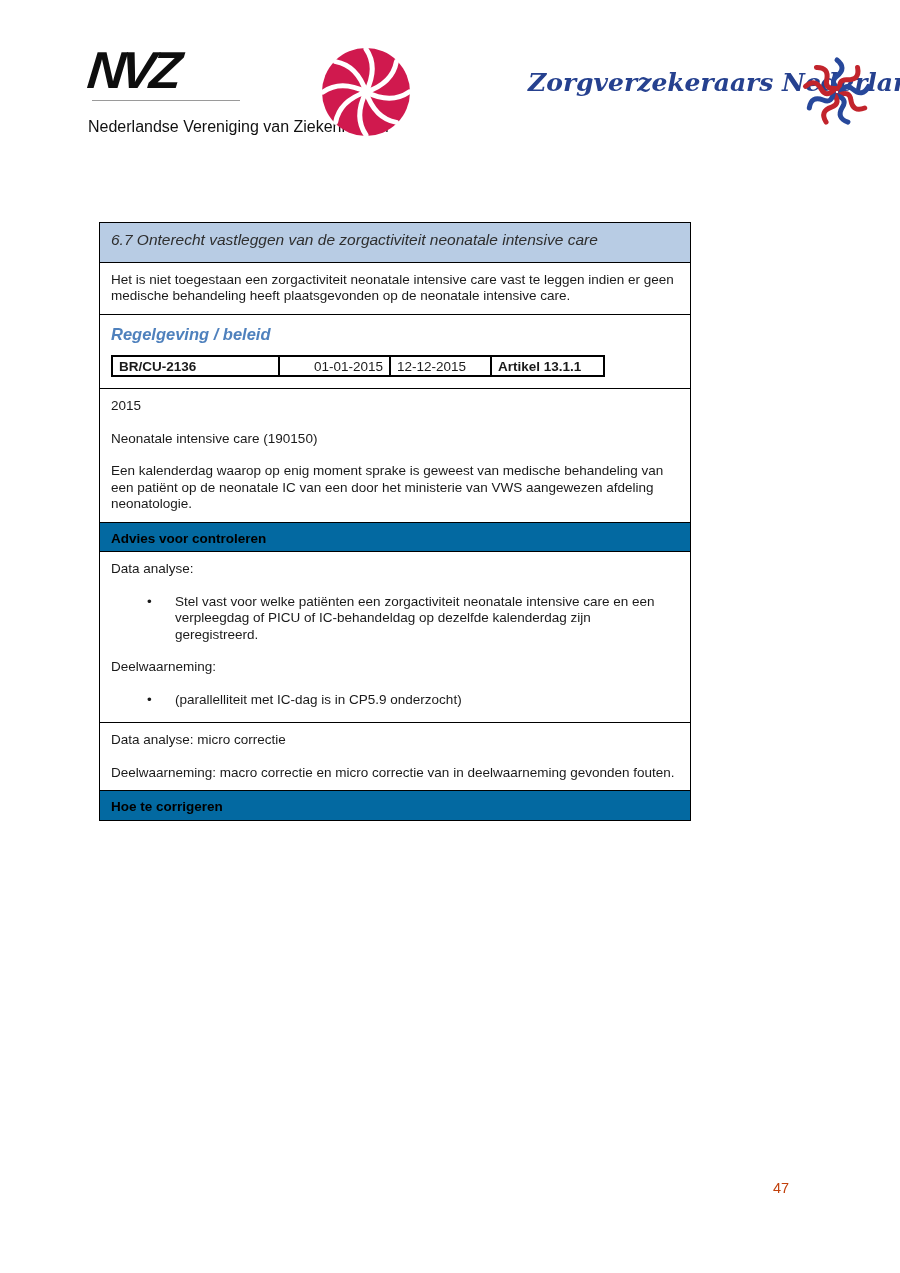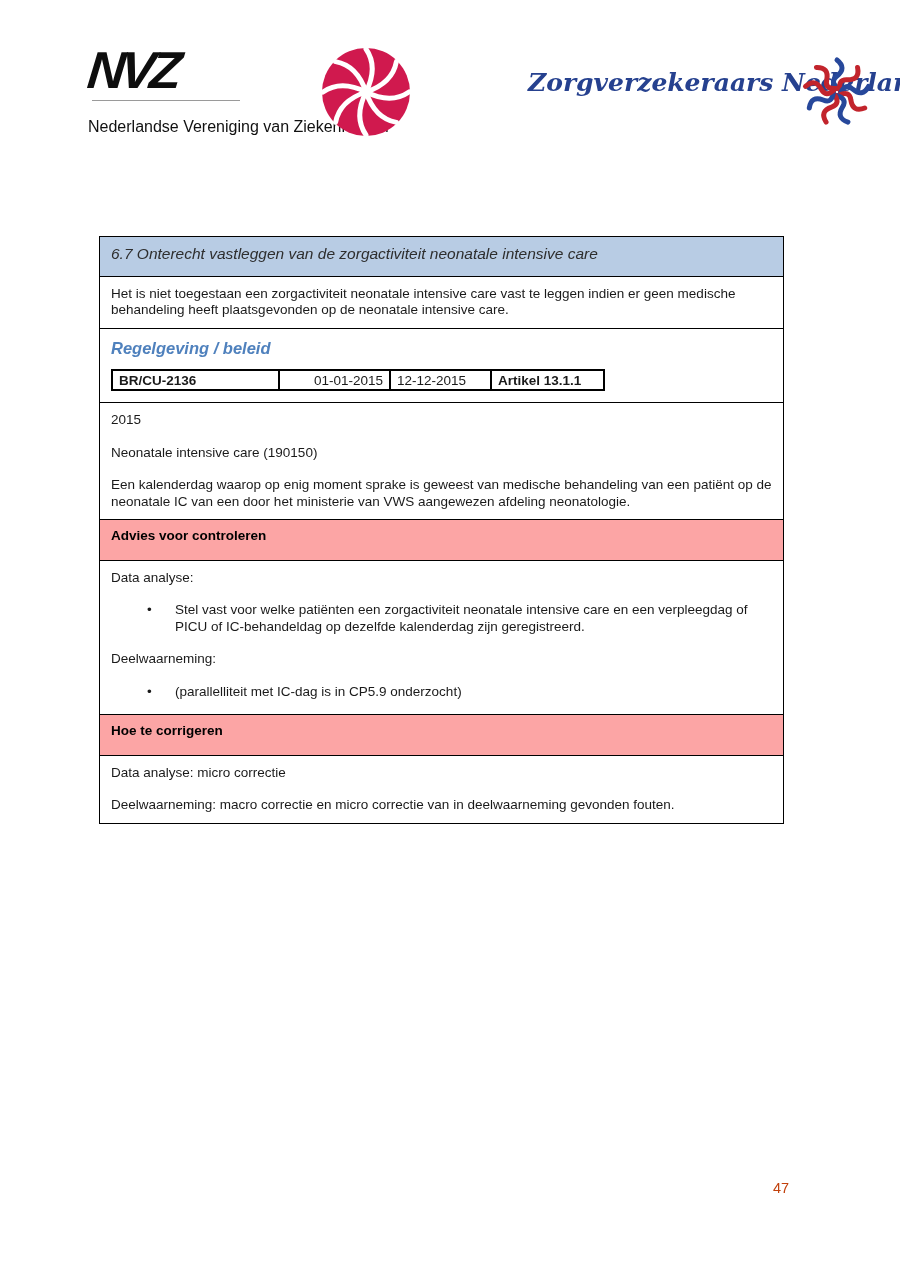--- a/index.html
+++ b/index.html
@@ -26,30 +26,30 @@
   .nfu-sub { font-size:6.8px; font-weight:bold; color:#1c5ba3; letter-spacing:0.4px; line-height:9px; white-space:nowrap; }
 
   .zn-name {
     position:absolute; left:528px; top:68px;
     font-family:"DejaVu Serif", serif; font-style:italic; font-weight:bold;
     font-size:25px; color:#26418f; white-space:nowrap;
   }
   .zn-mark { position:absolute; left:795px; top:50px; }
 
   
-  .docbox { position:absolute; left:99px; top:236px; width:685px; border:1px solid #000; background:#fff; }
+  .docbox { position:absolute; left:99px; top:222px; width:592px; border:1px solid #000; background:#fff; }
   .row { border-top:1px solid #000; padding:9px 11px; font-size:13.5px; line-height:16.5px; }
   .row:first-child { border-top:none; }
   .band-title {
     background:#b8cce4; font-style:italic; font-size:15.5px; color:#2e2e2e;
     padding:9px 11px 13px;
   }
   .band-section {
-    background:#fca5a5; font-weight:bold; font-size:13.5px; color:#000;
-    padding:8px 11px 15px;
+    background:#0369a1; font-weight:bold; font-size:13.5px; color:#000;
+    padding:8px 11px 4px;
   }
   .para { margin:0 0 16px; }
   .para:last-child { margin-bottom:0; }
 
   .reg-heading {
     font-weight:bold; font-style:italic; font-size:16.5px; color:#4f81bd;
     margin:2px 0 13px;
   }
   .reg-table { display:flex; margin:0 0 2px 0; }
   .reg-cell {
@@ -153,23 +153,23 @@
       </div>
       <p style="margin-top:16px;">Deelwaarneming:</p>
       <div class="bullet">
         <span class="bullet-glyph"></span>
         <span class="bullet-text">
           <div>(parallelliteit met IC-dag is in CP5.9 onderzocht)</div>
         </span>
       </div>
     </div>
 
-    <div class="row band-section">Hoe te corrigeren</div>
-
     <div class="row">
       <p class="para">Data analyse: micro correctie</p>
       <p class="para">Deelwaarneming: macro correctie en micro correctie van in deelwaarneming gevonden fouten.</p>
     </div>
+
+    <div class="row band-section">Hoe te corrigeren</div>
 
   </div>
 
   <div class="page-number">47</div>
 </div>
 
 </body></html>

